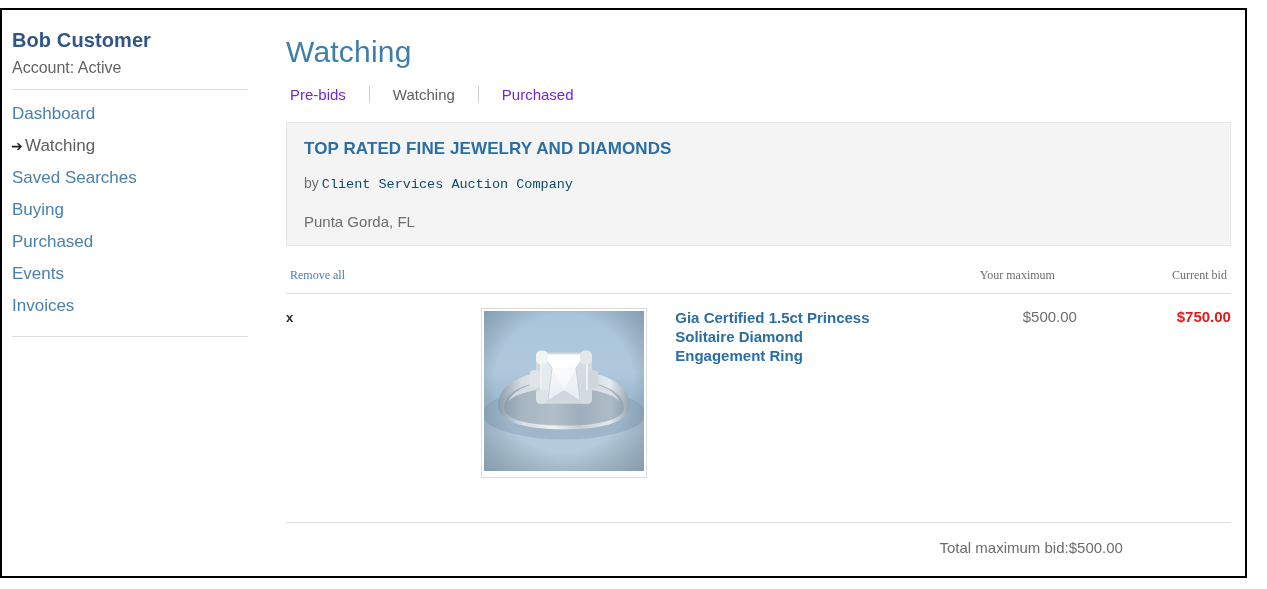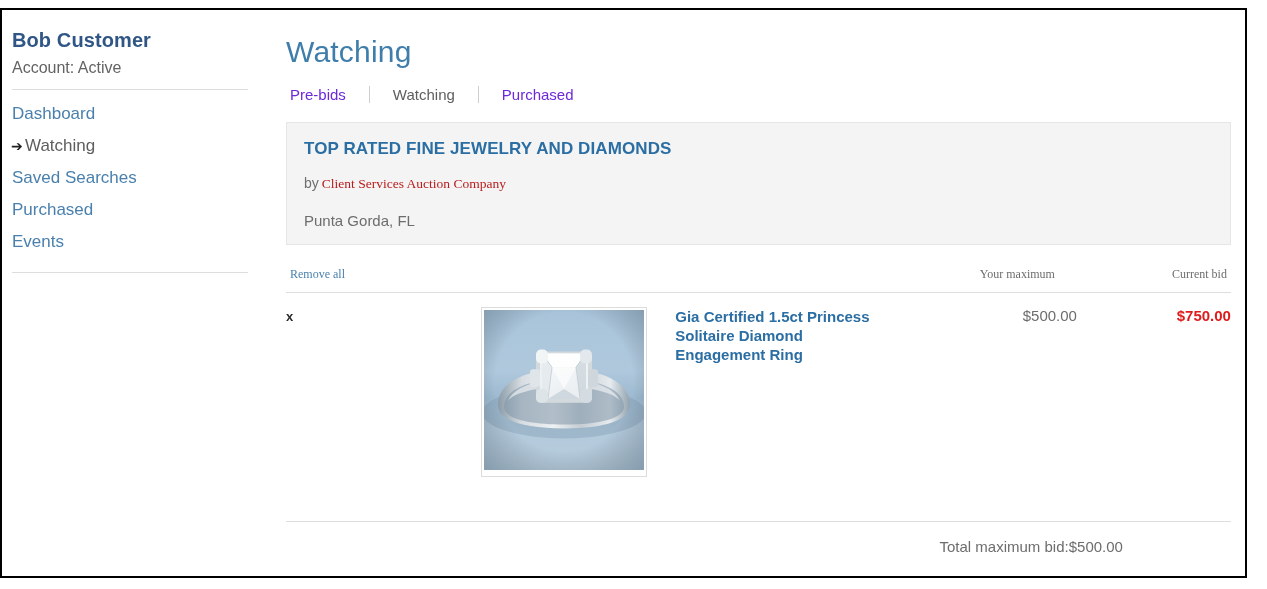--- a/index.html
+++ b/index.html
@@ -148,22 +148,22 @@
     line-height: 21px;
     cursor: pointer;
   }
   #auction-by {
     margin-top: 16px;
     font-size: 14px;
     color: #6f6f6f;
     line-height: 16px;
   }
   #auction-company {
-    color: #b91c1c;
-    font-family: Liberation Serif, serif;
+    color: #0c4a6e;
+    font-family: Liberation Mono, monospace;
     font-size: 13.5px;
     font-stretch: condensed;
     cursor: pointer;
     margin-left: 3px;
   }
   #auction-right {
     text-align: right;
     padding-top: 18px;
   }
   .auction-meta {
@@ -284,24 +284,30 @@
         <li class="nav-item">
           <span>Dashboard</span>
         </li>
         <li class="nav-item current">
           <span class="nav-arrow">➔</span><span>Watching</span>
         </li>
         <li class="nav-item">
           <span>Saved Searches</span>
         </li>
         <li class="nav-item">
+          <span>Buying</span>
+        </li>
+        <li class="nav-item">
           <span>Purchased</span>
         </li>
         <li class="nav-item">
           <span>Events</span>
+        </li>
+        <li class="nav-item">
+          <span>Invoices</span>
         </li>
       </ul>
 
       <div class="side-rule bottom"></div>
     </aside>
 
     <main id="main">
 
       <h1 id="page-title">Watching</h1>
 

